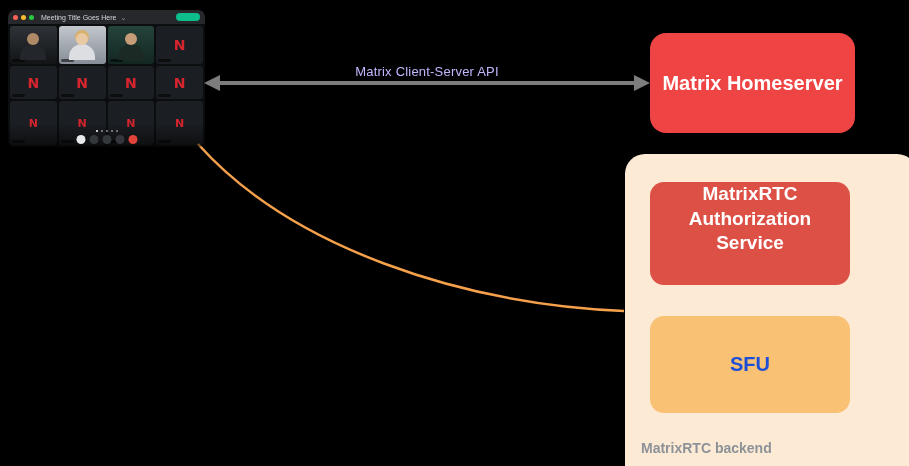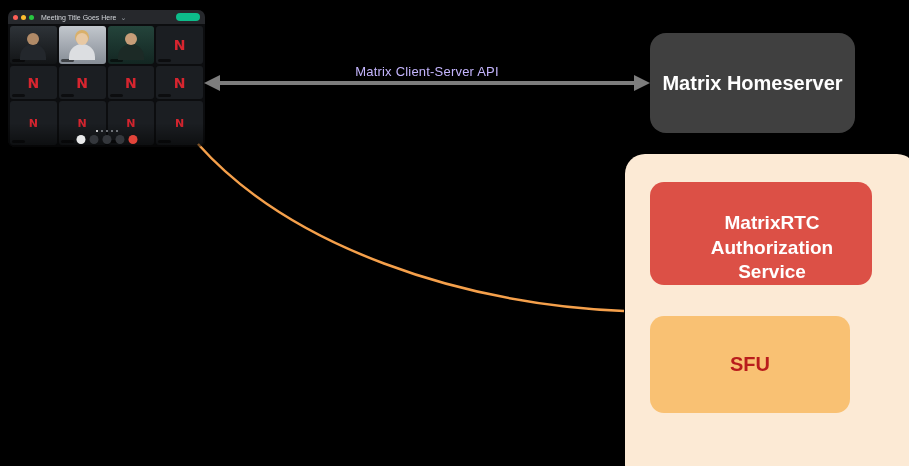--- a/index.html
+++ b/index.html
@@ -65,38 +65,38 @@
   
   .connector-layer { position:absolute; inset:0; pointer-events:none; }
   .arrow-label {
     position:absolute; left:300px; top:64px; width:254px; text-align:center;
     color:#c4b5fd; font-size:13px; letter-spacing:.2px;
   }
 
   
   .homeserver-box {
     position:absolute; left:650px; top:33px; width:205px; height:100px;
-    background:#404040; border-radius:16px; color:#ffffff;
+    background:#ef4444; border-radius:16px; color:#ffffff;
     display:flex; align-items:center; justify-content:center;
     font-weight:bold; font-size:20px;
   }
   .backend-box {
     position:absolute; left:625px; top:154px; width:292px; height:330px;
     background:#fcead5; border-radius:20px;
   }
   .auth-box {
     position:absolute; left:25px; top:28px; width:200px; height:103px;
     background:#dc5046; border-radius:14px; color:#ffffff;
-    display:flex; align-items:flex-end; justify-content:center;
-    font-weight:bold; font-size:19px; line-height:1.3; text-align:center;padding-left:22px;
+    display:flex; align-items:flex-start; justify-content:center;
+    font-weight:bold; font-size:19px; line-height:1.3; text-align:center;
   }
   .auth-box span { display:block; max-width:145px; }
   .sfu-box {
     position:absolute; left:25px; top:162px; width:200px; height:97px;
-    background:#f9c173; border-radius:14px; color:#b91c1c;
+    background:#f9c173; border-radius:14px; color:#1d4ed8;
     display:flex; align-items:center; justify-content:center;
     font-weight:bold; font-size:20px;
   }
   .backend-label {
     position:absolute; left:16px; top:286px;
     font-weight:bold; font-size:14px; color:#8d9298;
   }
 </style>
 </head>
 <body>
@@ -201,15 +201,16 @@
     <span>Matrix Homeserver</span>
   </div>
 
   <div class="backend-box">
     <div class="auth-box">
       <span>MatrixRTC Authorization Service</span>
     </div>
     <div class="sfu-box">
       <span>SFU</span>
     </div>
+    <div class="backend-label">MatrixRTC backend</div>
   </div>
 
 </div>
 
 </body></html>

